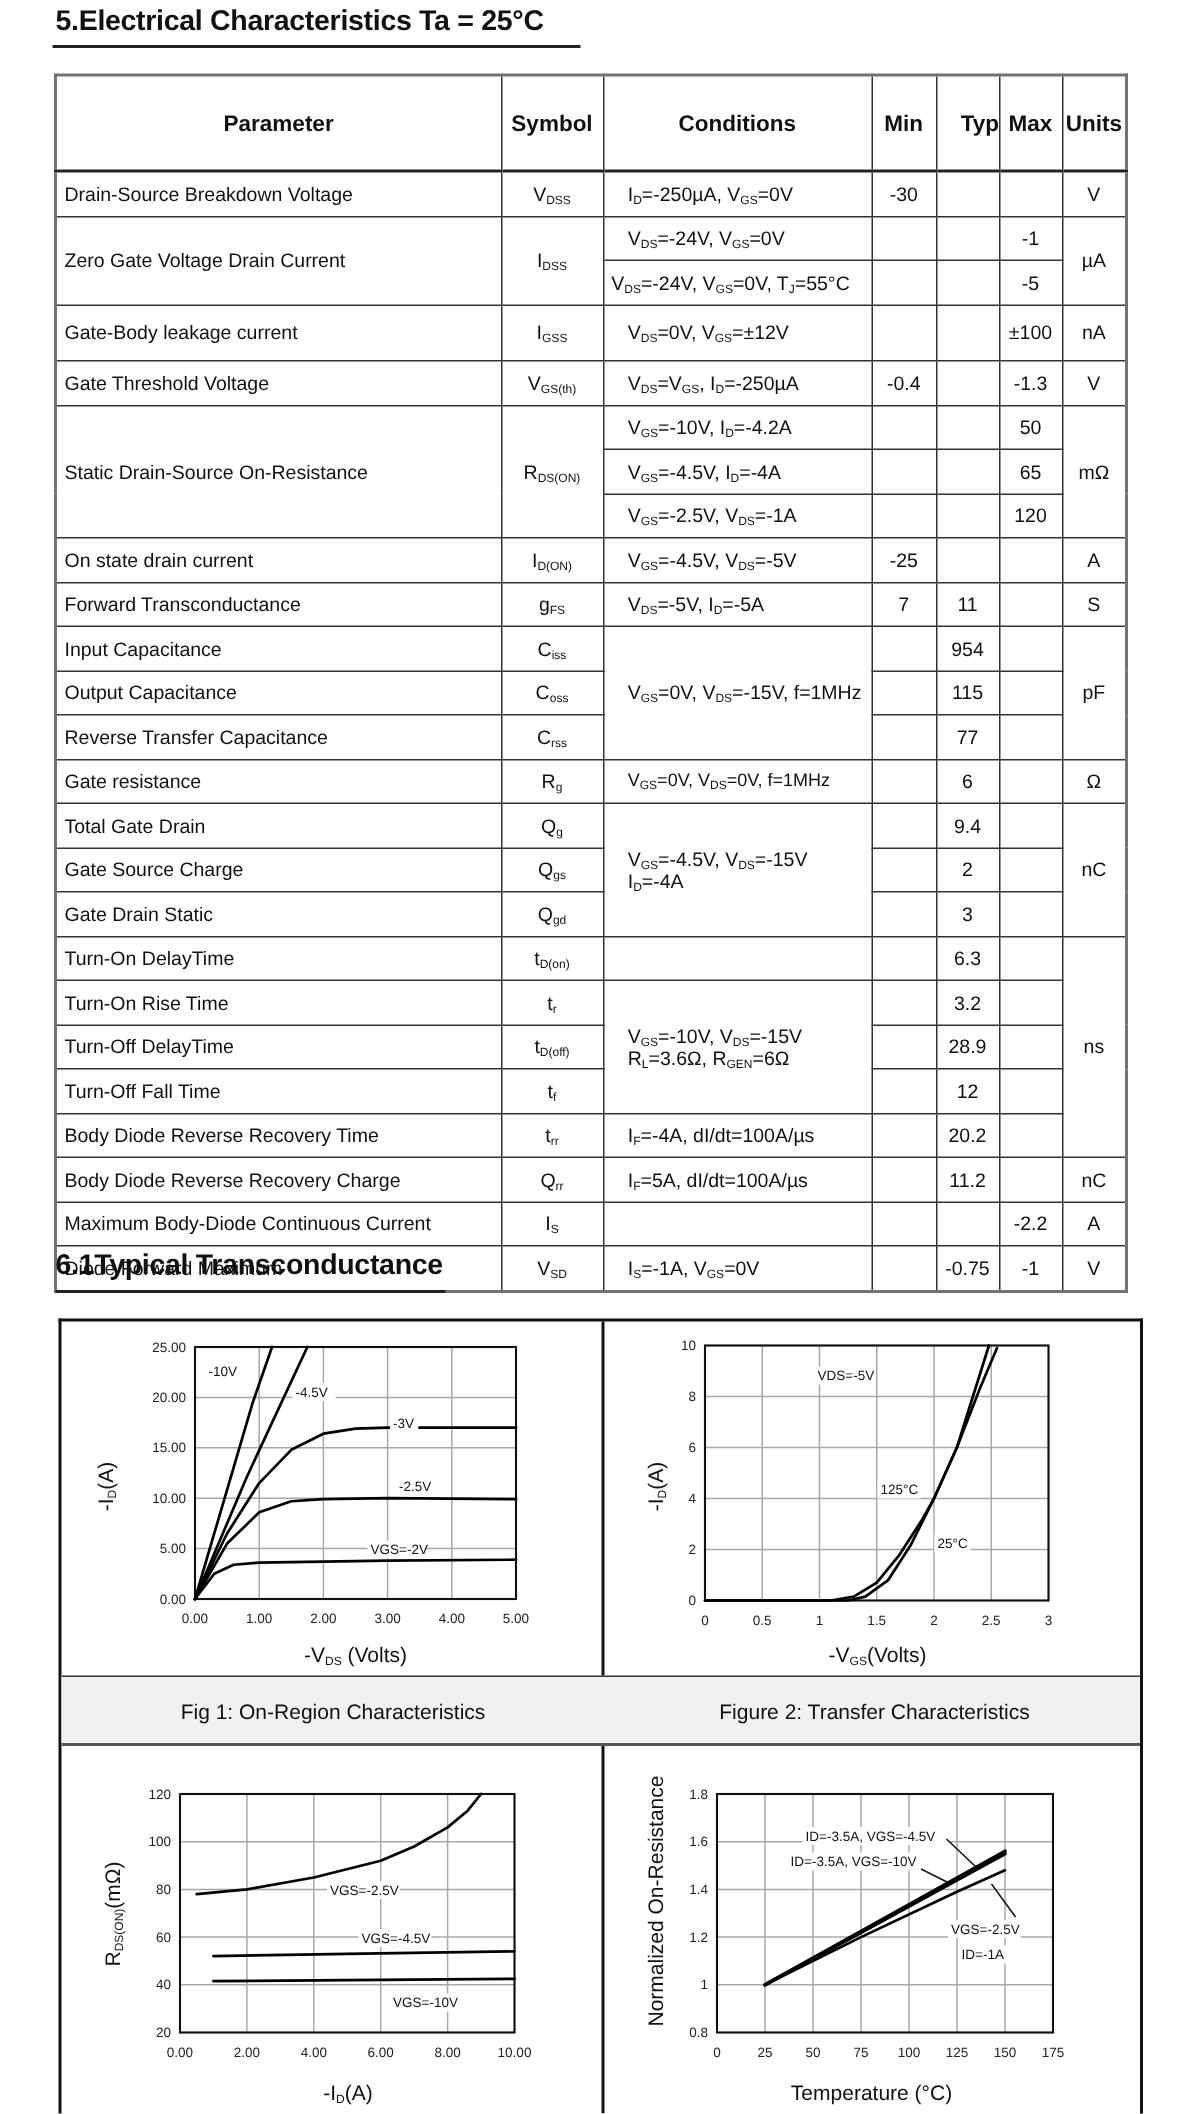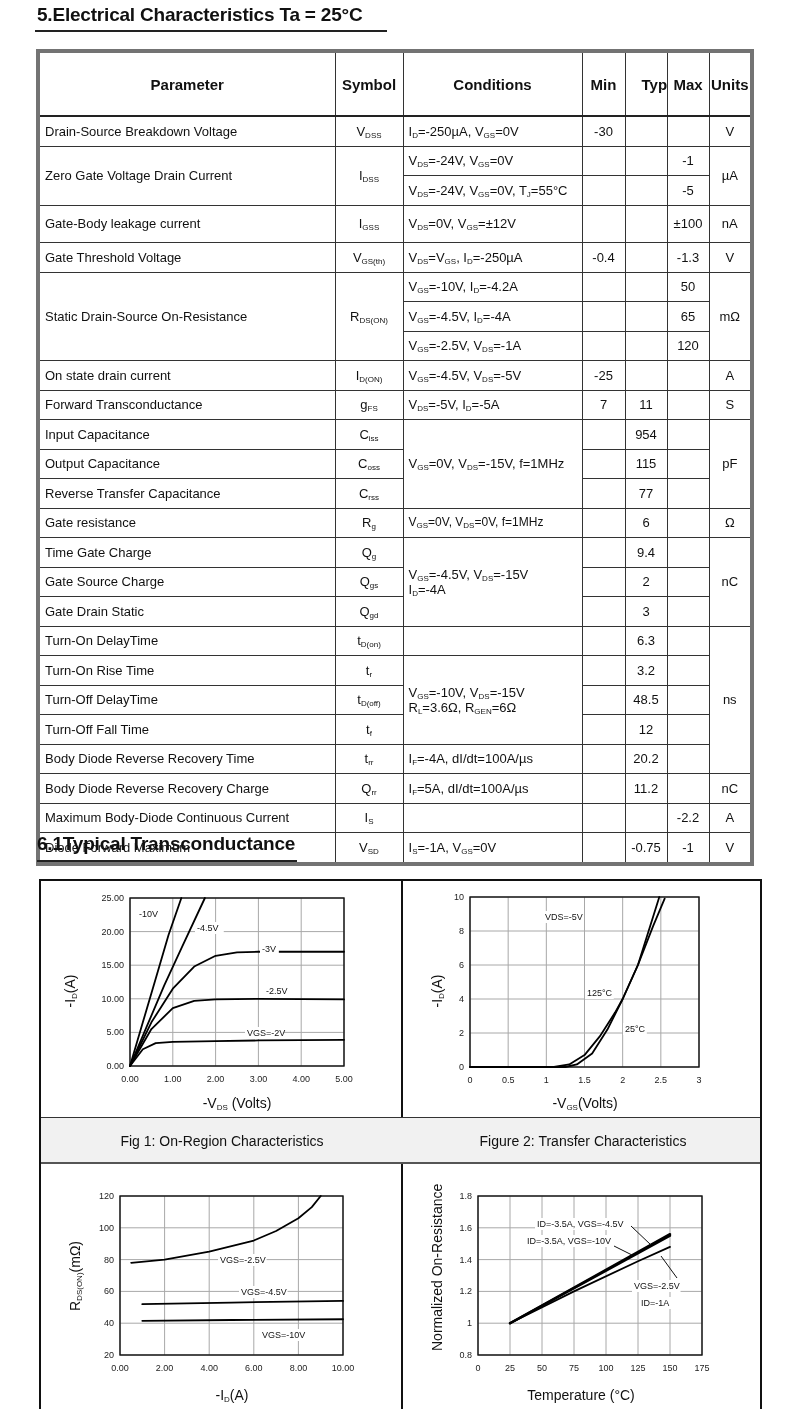--- a/index.html
+++ b/index.html
@@ -1,24 +1,24 @@
 <!DOCTYPE html>
 <html><head>
 <meta charset="utf-8">
 <style>
   html, body { margin:0; padding:0; background:#ffffff; }
   body { width:790px; height:1409px; position:relative; overflow:hidden; font-family:"Liberation Sans", sans-serif; color:#111; }
   .h-title { position:absolute; font-weight:bold; font-size:19px; letter-spacing:-0.2px; }
   .h-rule { position:absolute; height:2px; background:#222; }
-  table.spec { position:absolute; left:36px; top:49px; width:714px; border-collapse:collapse; border:4px solid #737373; table-layout:fixed; }
+  table.spec { position:absolute; left:36px; top:49px; width:714px; border-collapse:collapse; border:2px solid #737373; table-layout:fixed; }
   table.spec th, table.spec td { border:1px solid #333; font-size:13px; padding:0 5px; height:28.5px; line-height:15px; white-space:nowrap; overflow:hidden; }
   table.spec th { font-weight:bold; font-size:15px; text-align:center; height:30px; border-bottom:2px solid #222; }
   table.spec td.c { text-align:center; }
   table.spec td.l { text-align:left; }
-  table.spec td.cond { text-align:left; padding-left:5px; }
+  table.spec td.cond { text-align:left; padding-left:16px; }
   sub { font-size:8px; vertical-align:-2px; line-height:0; }
   .cond2 { line-height:26px; }
   .figframe { position:absolute; left:39px; top:879px; width:723px; height:532px; border:2.5px solid #111; border-bottom:none; box-sizing:border-box; }
   .fdivv { position:absolute; left:401px; top:881px; width:1.5px; height:528px; background:#111; }
   .capband { position:absolute; left:41px; top:1117px; width:719px; height:47px; background:#f1f1f1; border-top:1.5px solid #333; border-bottom:2px solid #555; box-sizing:border-box; }
   .cap { position:absolute; top:1133px; font-size:14px; text-align:center; width:360px; }
   svg.chart { position:absolute; overflow:visible; }
   svg text { font-family:"Liberation Sans", sans-serif; }
   .xlab { position:absolute; font-size:14px; text-align:center; }
   .ylab { position:absolute; font-size:14px; transform:rotate(-90deg); transform-origin:center; white-space:nowrap; text-align:center; }
@@ -158,21 +158,21 @@
     <tr>
       <td class="l">Gate resistance</td>
       <td class="c"><span>R</span><sub>g</sub></td>
       <td class="cond" style="font-size:12px">V<sub>GS</sub>=0V, V<sub>DS</sub>=0V, f=1MHz</td>
       <td class="c"></td>
       <td class="c">6</td>
       <td class="c"></td>
       <td class="c">Ω</td>
     </tr>
     <tr>
-      <td class="l">Time Gate Charge</td>
+      <td class="l">Total Gate Drain</td>
       <td class="c"><span>Q</span><sub>g</sub></td>
       <td class="cond cond2" rowspan="3" style="vertical-align:middle">V<sub>GS</sub>=-4.5V, V<sub>DS</sub>=-15V<br>I<sub>D</sub>=-4A</td>
       <td class="c"></td>
       <td class="c">9.4</td>
       <td class="c"></td>
       <td class="c" rowspan="3">nC</td>
     </tr>
     <tr>
       <td class="l">Gate Source Charge</td>
       <td class="c"><span>Q</span><sub>gs</sub></td>
@@ -201,21 +201,21 @@
       <td class="c"><span>t</span><sub>r</sub></td>
       <td class="cond cond2" rowspan="3" style="vertical-align:middle">V<sub>GS</sub>=-10V, V<sub>DS</sub>=-15V<br>R<sub>L</sub>=3.6Ω, R<sub>GEN</sub>=6Ω</td>
       <td class="c"></td>
       <td class="c">3.2</td>
       <td class="c"></td>
     </tr>
     <tr>
       <td class="l">Turn-Off DelayTime</td>
       <td class="c"><span>t</span><sub>D(off)</sub></td>
       <td class="c"></td>
-      <td class="c">48.5</td>
+      <td class="c">28.9</td>
       <td class="c"></td>
     </tr>
     <tr>
       <td class="l">Turn-Off Fall Time</td>
       <td class="c"><span>t</span><sub>f</sub></td>
       <td class="c"></td>
       <td class="c">12</td>
       <td class="c"></td>
     </tr>
     <tr>

